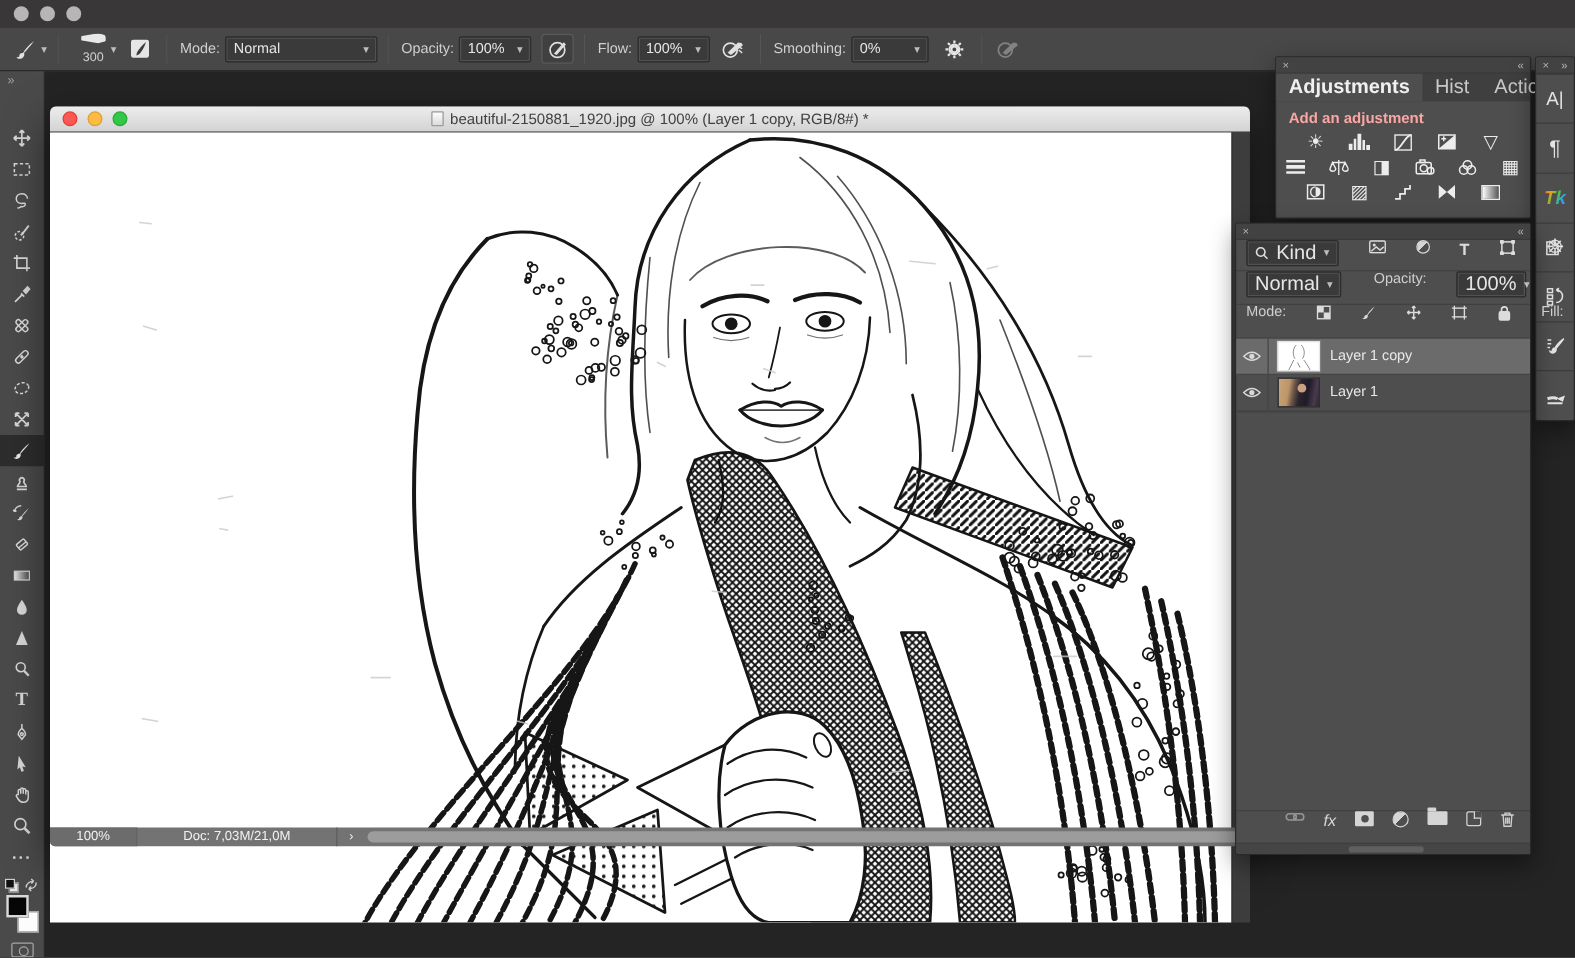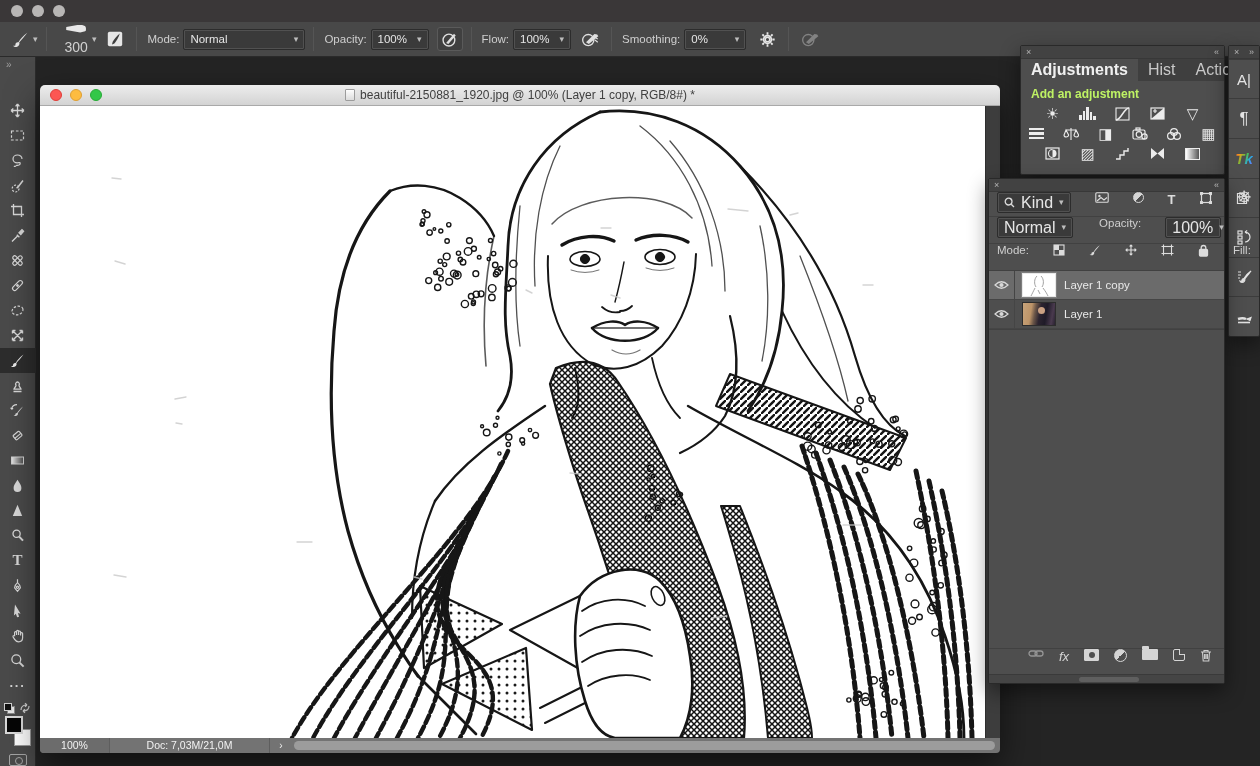--- a/index.html
+++ b/index.html
@@ -20,39 +20,39 @@
   .ob-group { display:flex; align-items:center; gap:4px; }
   .chev { font-size:9px; color:#bdbdbd; line-height:1; }
   .well { background:#3a3a3a; border:1px solid #2c2c2c; box-shadow:inset 0 0 0 1px #515151; border-radius:2px; height:21px; display:flex; align-items:center; padding:0 6px; gap:6px; color:#e6e6e6; }
   .well .chev { margin-left:auto; }
   .lbl { color:#cfcfcf; margin:0 4px 0 2px; }
   .ob-iconbtn { width:26px; height:24px; display:flex; align-items:center; justify-content:center; border-radius:3px; }
   .ob-iconbtn.boxed { border:1px solid #5a5a5a; background:#404040; }
   .dim { opacity:.38; }
   .brush-preview { display:flex; flex-direction:column; align-items:center; line-height:1; margin-left:10px; }
   .brush-preview .tip { width:20px; height:8px; background:#e8e8e8; border-radius:4px 6px 6px 2px; clip-path:polygon(0 30%,70% 0,100% 20%,100% 80%,70% 100%,0 70%); }
-  .brush-preview .sz { font-size:14px; color:#d0d0d0; margin-top:3px; }
+  .brush-preview .sz { font-size:10px; color:#d0d0d0; margin-top:3px; }
   svg.gl { display:block; }
   
   .toolbar { position:absolute; top:57px; left:0; width:36px; bottom:0; background:#4a4a4a; border-right:1px solid #2b2b2b; display:flex; flex-direction:column; align-items:center; }
   .tb-expand { width:100%; text-align:left; padding:2px 0 2px 6px; color:#9f9f9f; font-size:10px; letter-spacing:-1px; }
   .ti { width:36px; height:25px; min-height:25px; display:flex; align-items:center; justify-content:center; color:#d8d8d8; position:relative; }
   .ti.selected { background:#2d2d2d; }
   .ti .tglyph { font-size:13px; font-weight:bold; color:#d8d8d8; }
   .swap-row { display:flex; align-items:center; gap:4px; margin-top:4px; width:36px; justify-content:center; }
   .mini-sq { position:relative; width:11px; height:11px; }
   .mini-sq .b { position:absolute; right:0; bottom:0; width:8px; height:8px; background:#e6e6e6; border:1px solid #888; }
   .mini-sq .f { position:absolute; left:0; top:0; width:8px; height:8px; background:#111; border:1px solid #cfcfcf; }
   .swatches { position:relative; width:30px; height:30px; margin-top:2px; }
   .swatches .bg { position:absolute; right:2px; bottom:0; width:17px; height:17px; background:#fcfcfc; border:1px solid #9a9a9a; }
   .swatches .fg { position:absolute; left:2px; top:0; width:18px; height:18px; background:#060606; border:2px solid #d9d9d9; }
   .qmask { width:18px; height:12px; border:1px solid #a5a5a5; border-radius:2px; margin-top:8px; position:relative; }
   .qmask::after { content:""; position:absolute; left:5px; top:2px; width:6px; height:6px; border-radius:50%; border:1px solid #a5a5a5; }
   
-  .docwin { position:absolute; left:40px; top:85px; width:960px; height:668px; border-radius:5px 5px 4px 4px; box-shadow:0 14px 34px rgba(0,0,0,.55); z-index:2; }
+  .docwin { position:absolute; left:40px; top:85px; width:960px; height:592px; border-radius:5px 5px 4px 4px; box-shadow:0 14px 34px rgba(0,0,0,.55); z-index:2; }
   .doc-titlebar { position:relative; height:21px; background:linear-gradient(#ededed,#d3d3d3); border-bottom:1px solid #a9a9a9; border-radius:5px 5px 0 0; display:flex; align-items:center; }
   .tl { width:12px; height:12px; border-radius:50%; margin-left:8px; }
   .tl.red { background:#fc5753; border:1px solid #df3e38; margin-left:10px; }
   .tl.yellow { background:#fdbc40; border:1px solid #de9f33; }
   .tl.green { background:#33c748; border:1px solid #27aa35; }
   .doc-title { position:absolute; left:0; right:0; text-align:center; font-size:12px; color:#404040; }
   .doc-title .dicon { display:inline-block; width:10px; height:12px; background:linear-gradient(#fdfdfd,#dcdcdc); border:1px solid #9c9c9c; border-radius:1px; vertical-align:-2px; margin-right:5px; }
   .canvas { position:absolute; left:0; top:21px; width:945px; height:632px; background:#ffffff; overflow:hidden; }
   .vscroll { position:absolute; right:0; top:21px; width:15px; height:632px; background:#3d3d3d; border-left:1px solid #2e2e2e; }
   .statusbar { position:absolute; left:0; right:0; bottom:0; height:15px; background:#737373; border-radius:0 0 4px 4px; display:flex; align-items:center; font-size:10.5px; color:#f2f2f2; }
@@ -62,21 +62,21 @@
   .st-track { flex:1; height:100%; display:flex; align-items:center; padding:0 5px 0 2px; }
   .st-thumb { height:9px; width:100%; background:#9c9c9c; border-radius:5px; }
   
   .panel { position:absolute; background:#4e4e4e; border:1px solid #292929; border-radius:2px; box-shadow:0 8px 20px rgba(0,0,0,.45); z-index:3; }
   .pstrip { height:13px; background:#424242; display:flex; align-items:center; justify-content:space-between; padding:0 5px; font-size:9px; color:#b5b5b5; border-bottom:1px solid #383838; }
   .ptabs { height:22px; background:#3f3f3f; display:flex; align-items:stretch; }
   .ptab { display:flex; align-items:center; padding:0 10px; font-size:16px; color:#c9c9c9; }
   .ptab.active { background:#4e4e4e; color:#f0f0f0; font-weight:bold; }
   .pmenu { margin-left:auto; display:flex; align-items:center; padding:0 8px; color:#d9d9d9; font-size:13px; }
   
-  .adj-head { font-size:12px; font-weight:bold; color:#bef264; padding:6px 10px 2px; }
+  .adj-head { font-size:12px; font-weight:bold; color:#fca5a5; padding:6px 10px 2px; }
   .adj-rows { display:flex; flex-direction:column; gap:3px; padding:2px 6px 6px; }
   .adj-row { display:flex; justify-content:center; gap:15px; }
   .adj-ic { width:20px; height:17px; display:flex; align-items:center; justify-content:center; color:#ececec; font-size:15px; line-height:1; }
   .lev { display:flex; align-items:flex-end; gap:1px; height:13px; }
   .lev i { width:2.5px; background:#ececec; display:block; }
   .hue3 { display:flex; flex-direction:column; gap:2px; }
   .hue3 i { width:15px; height:2.5px; background:#ececec; display:block; }
   .selcol { width:15px; height:12px; border:1px solid #ececec; background:linear-gradient(90deg,#fff,#555); }
   
   .dock { display:flex; flex-direction:column; align-items:center; }

